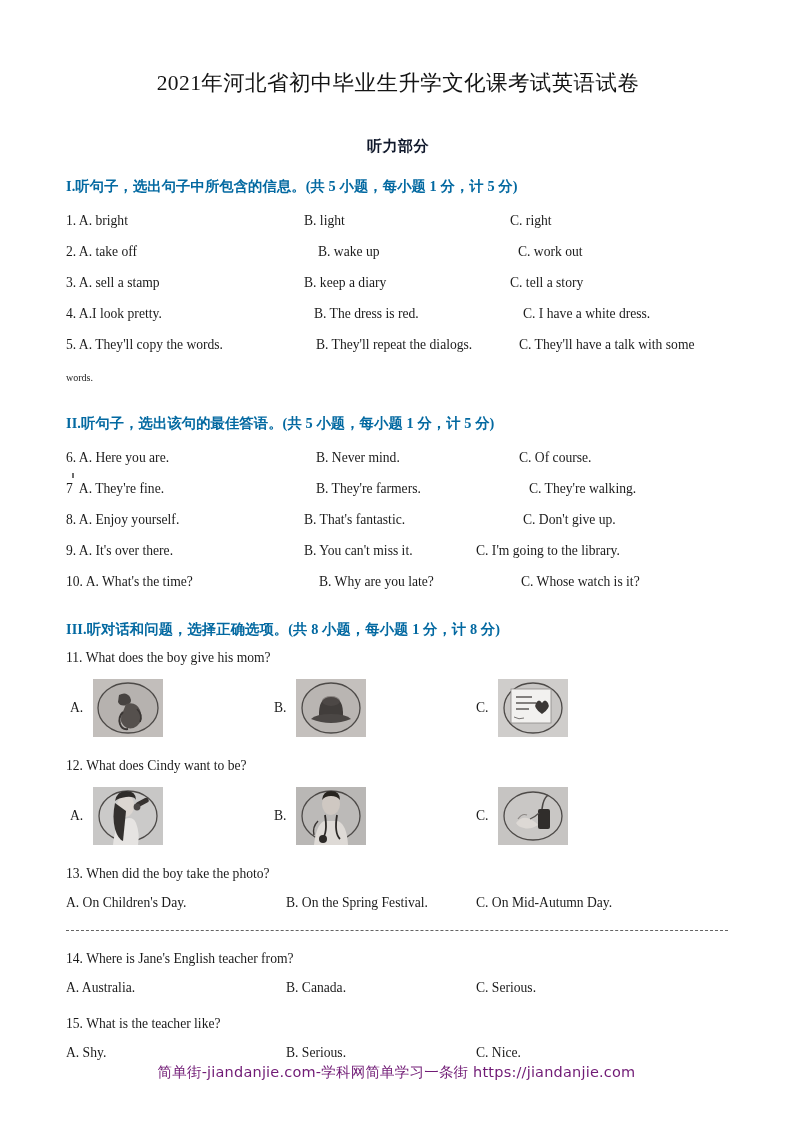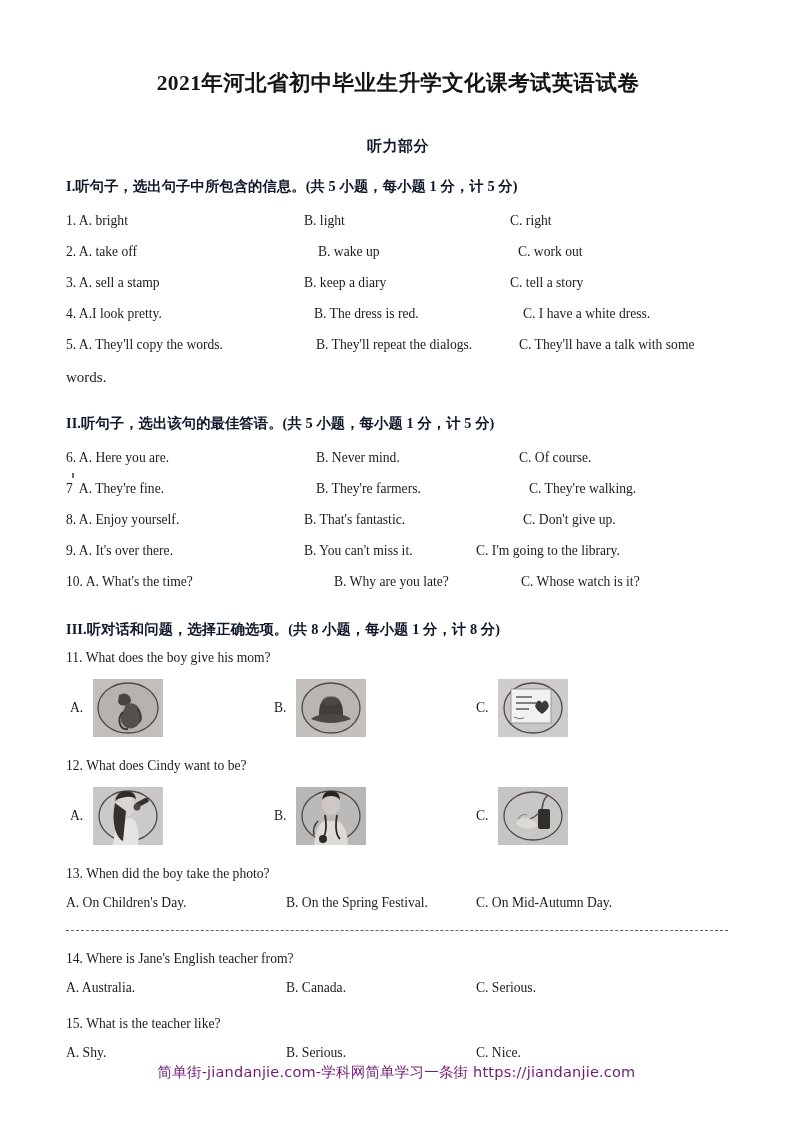--- a/index.html
+++ b/index.html
@@ -28,62 +28,62 @@
     top: 0;
     width: 664px;
   }
 
   
   .doc-title {
     margin: 0;
     padding-top: 68px;
     text-align: center;
     font-family: "Liberation Serif", "DejaVu Serif", serif;
-    font-weight: bold;
+    font-weight: normal;
     font-size: 21.5px;
     letter-spacing: 0.4px;
     color: #141414;
   }
   .part-title {
     margin: 0;
     padding-top: 40px;
     text-align: center;
     font-weight: bold;
     font-size: 15px;
     letter-spacing: 0.5px;
     color: #0f172a;
   }
 
   .section-head {
     margin: 0;
     padding-top: 21px;
     font-weight: bold;
     font-size: 14.3px;
-    color: #0f172a;
+    color: #0369a1;
     letter-spacing: 0.1px;
   }
 
   
   .qrow {
     position: relative;
     height: 31px;
     font-size: 13.6px;
     white-space: nowrap;
   }
   .qrow.first { margin-top: 11px; }
   .qrow .opt {
     position: absolute;
     top: 6px;
   }
   .qrow .opt.a { left: 0px; }
   .qrow .opt.b { left: 238px; }
   .qrow .opt.c { left: 444px; }
 
   .cont-line {
-    font-size: 15px;
+    font-size: 10px;
     height: 31px;
     line-height: 31px;
   }
 
   .qtext {
     font-size: 13.6px;
     height: 30px;
     line-height: 30px;
     padding-top: 4px;
   }
@@ -211,21 +211,21 @@
     </div>
 
     <div class="qrow">
       <span class="opt a"><span>9.</span> <span>A. It's over there.</span></span>
       <span class="opt b">B. You can't miss it.</span>
       <span class="opt c" style="left:410px">C. I'm going to the library.</span>
     </div>
 
     <div class="qrow">
       <span class="opt a"><span>10.</span> <span>A. What's the time?</span></span>
-      <span class="opt b" style="left:268px">B. Why are you late?</span>
+      <span class="opt b" style="left:253px">B. Why are you late?</span>
       <span class="opt c" style="left:455px">C. Whose watch is it?</span>
     </div>
 
     <div class="section-head">III.听对话和问题，选择正确选项。(共 8 小题，每小题 1 分，计 8 分)</div>
 
     <div class="qtext">11. What does the boy give his mom?</div>
 
     <div class="picrow">
       <div class="pic-opt a">
         <span class="pic-label">A.</span>

